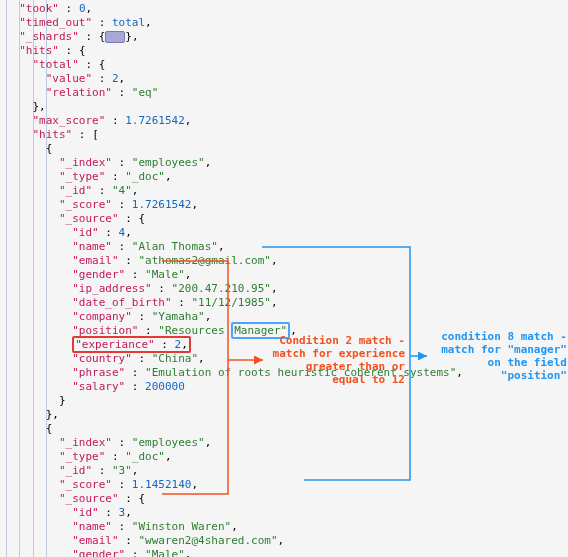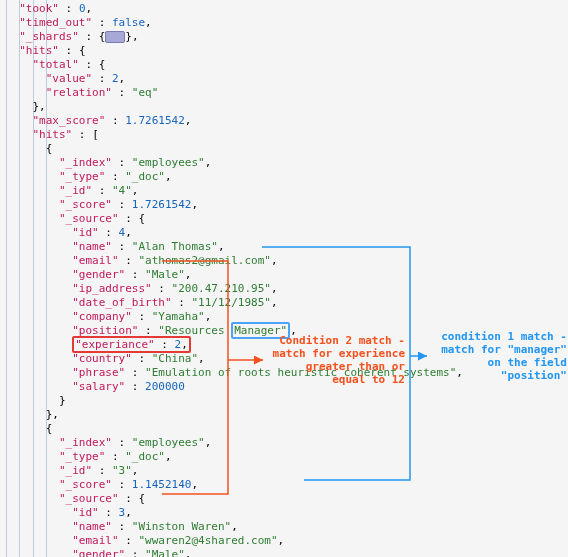--- a/index.html
+++ b/index.html
@@ -52,21 +52,21 @@
 </head>
 <body>
 
 <div class="guide" style="left:6px"></div>
 <div class="guide" style="left:19px"></div>
 <div class="guide" style="left:33px"></div>
 <div class="guide" style="left:46px"></div>
 
 <div id="code">
     <span class="l">&nbsp;&nbsp;<span class="k">"took"</span><span class="p"> : </span><span class="n">0</span><span class="p">,</span></span>
-    <span class="l">&nbsp;&nbsp;<span class="k">"timed_out"</span><span class="p"> : </span><span class="b">false</span><span class="p">,</span></span>
+    <span class="l">&nbsp;&nbsp;<span class="k">"timed_out"</span><span class="p"> : </span><span class="b">total</span><span class="p">,</span></span>
     <span class="l">&nbsp;&nbsp;<span class="k">"_shards"</span><span class="p"> : </span><span class="p">{</span><span class="sel-box"></span><span class="p">},</span></span>
     <span class="l">&nbsp;&nbsp;<span class="k">"hits"</span><span class="p"> : </span><span class="p">{</span></span>
     <span class="l">&nbsp;&nbsp;&nbsp;&nbsp;<span class="k">"total"</span><span class="p"> : </span><span class="p">{</span></span>
     <span class="l">&nbsp;&nbsp;&nbsp;&nbsp;&nbsp;&nbsp;<span class="k">"value"</span><span class="p"> : </span><span class="n">2</span><span class="p">,</span></span>
     <span class="l">&nbsp;&nbsp;&nbsp;&nbsp;&nbsp;&nbsp;<span class="k">"relation"</span><span class="p"> : </span><span class="s">"eq"</span></span>
     <span class="l">&nbsp;&nbsp;&nbsp;&nbsp;<span class="p">},</span></span>
     <span class="l">&nbsp;&nbsp;&nbsp;&nbsp;<span class="k">"max_score"</span><span class="p"> : </span><span class="n">1.7261542</span><span class="p">,</span></span>
     <span class="l">&nbsp;&nbsp;&nbsp;&nbsp;<span class="k">"hits"</span><span class="p"> : </span><span class="p">[</span></span>
     <span class="l">&nbsp;&nbsp;&nbsp;&nbsp;&nbsp;&nbsp;<span class="p">{</span></span>
     <span class="l">&nbsp;&nbsp;&nbsp;&nbsp;&nbsp;&nbsp;&nbsp;&nbsp;<span class="k">"_index"</span><span class="p"> : </span><span class="s">"employees"</span><span class="p">,</span></span>
@@ -94,21 +94,21 @@
     <span class="l">&nbsp;&nbsp;&nbsp;&nbsp;&nbsp;&nbsp;&nbsp;&nbsp;<span class="k">"_id"</span><span class="p"> : </span><span class="s">"3"</span><span class="p">,</span></span>
     <span class="l">&nbsp;&nbsp;&nbsp;&nbsp;&nbsp;&nbsp;&nbsp;&nbsp;<span class="k">"_score"</span><span class="p"> : </span><span class="n">1.1452140</span><span class="p">,</span></span>
     <span class="l">&nbsp;&nbsp;&nbsp;&nbsp;&nbsp;&nbsp;&nbsp;&nbsp;<span class="k">"_source"</span><span class="p"> : </span><span class="p">{</span></span>
     <span class="l">&nbsp;&nbsp;&nbsp;&nbsp;&nbsp;&nbsp;&nbsp;&nbsp;&nbsp;&nbsp;<span class="k">"id"</span><span class="p"> : </span><span class="n">3</span><span class="p">,</span></span>
     <span class="l">&nbsp;&nbsp;&nbsp;&nbsp;&nbsp;&nbsp;&nbsp;&nbsp;&nbsp;&nbsp;<span class="k">"name"</span><span class="p"> : </span><span class="s">"Winston Waren"</span><span class="p">,</span></span>
     <span class="l">&nbsp;&nbsp;&nbsp;&nbsp;&nbsp;&nbsp;&nbsp;&nbsp;&nbsp;&nbsp;<span class="k">"email"</span><span class="p"> : </span><span class="s">"wwaren2@4shared.com"</span><span class="p">,</span></span>
     <span class="l">&nbsp;&nbsp;&nbsp;&nbsp;&nbsp;&nbsp;&nbsp;&nbsp;&nbsp;&nbsp;<span class="k">"gender"</span><span class="p"> : </span><span class="s">"Male"</span><span class="p">,</span></span>
   </div>
 
 <div class="annot red" style="left:270px; top:334px;">Condition 2 match - match for experience greater than or equal to 12</div>
-<div class="annot blue" style="left:432px; top:330px;">condition 1 match - match for "manager" on the field "position"</div>
+<div class="annot blue" style="left:432px; top:330px;">condition 8 match - match for "manager" on the field "position"</div>
 
 <svg class="arrows" width="568" height="557">
   <defs>
     <marker id="ah-r" markerWidth="8" markerHeight="8" refX="6" refY="3" orient="auto">
       <path d="M0,0 L6,3 L0,6 Z" fill="#f4511e"></path>
     </marker>
     <marker id="ah-b" markerWidth="8" markerHeight="8" refX="6" refY="3" orient="auto">
       <path d="M0,0 L6,3 L0,6 Z" fill="#2196f3"></path>
     </marker>
   </defs>

